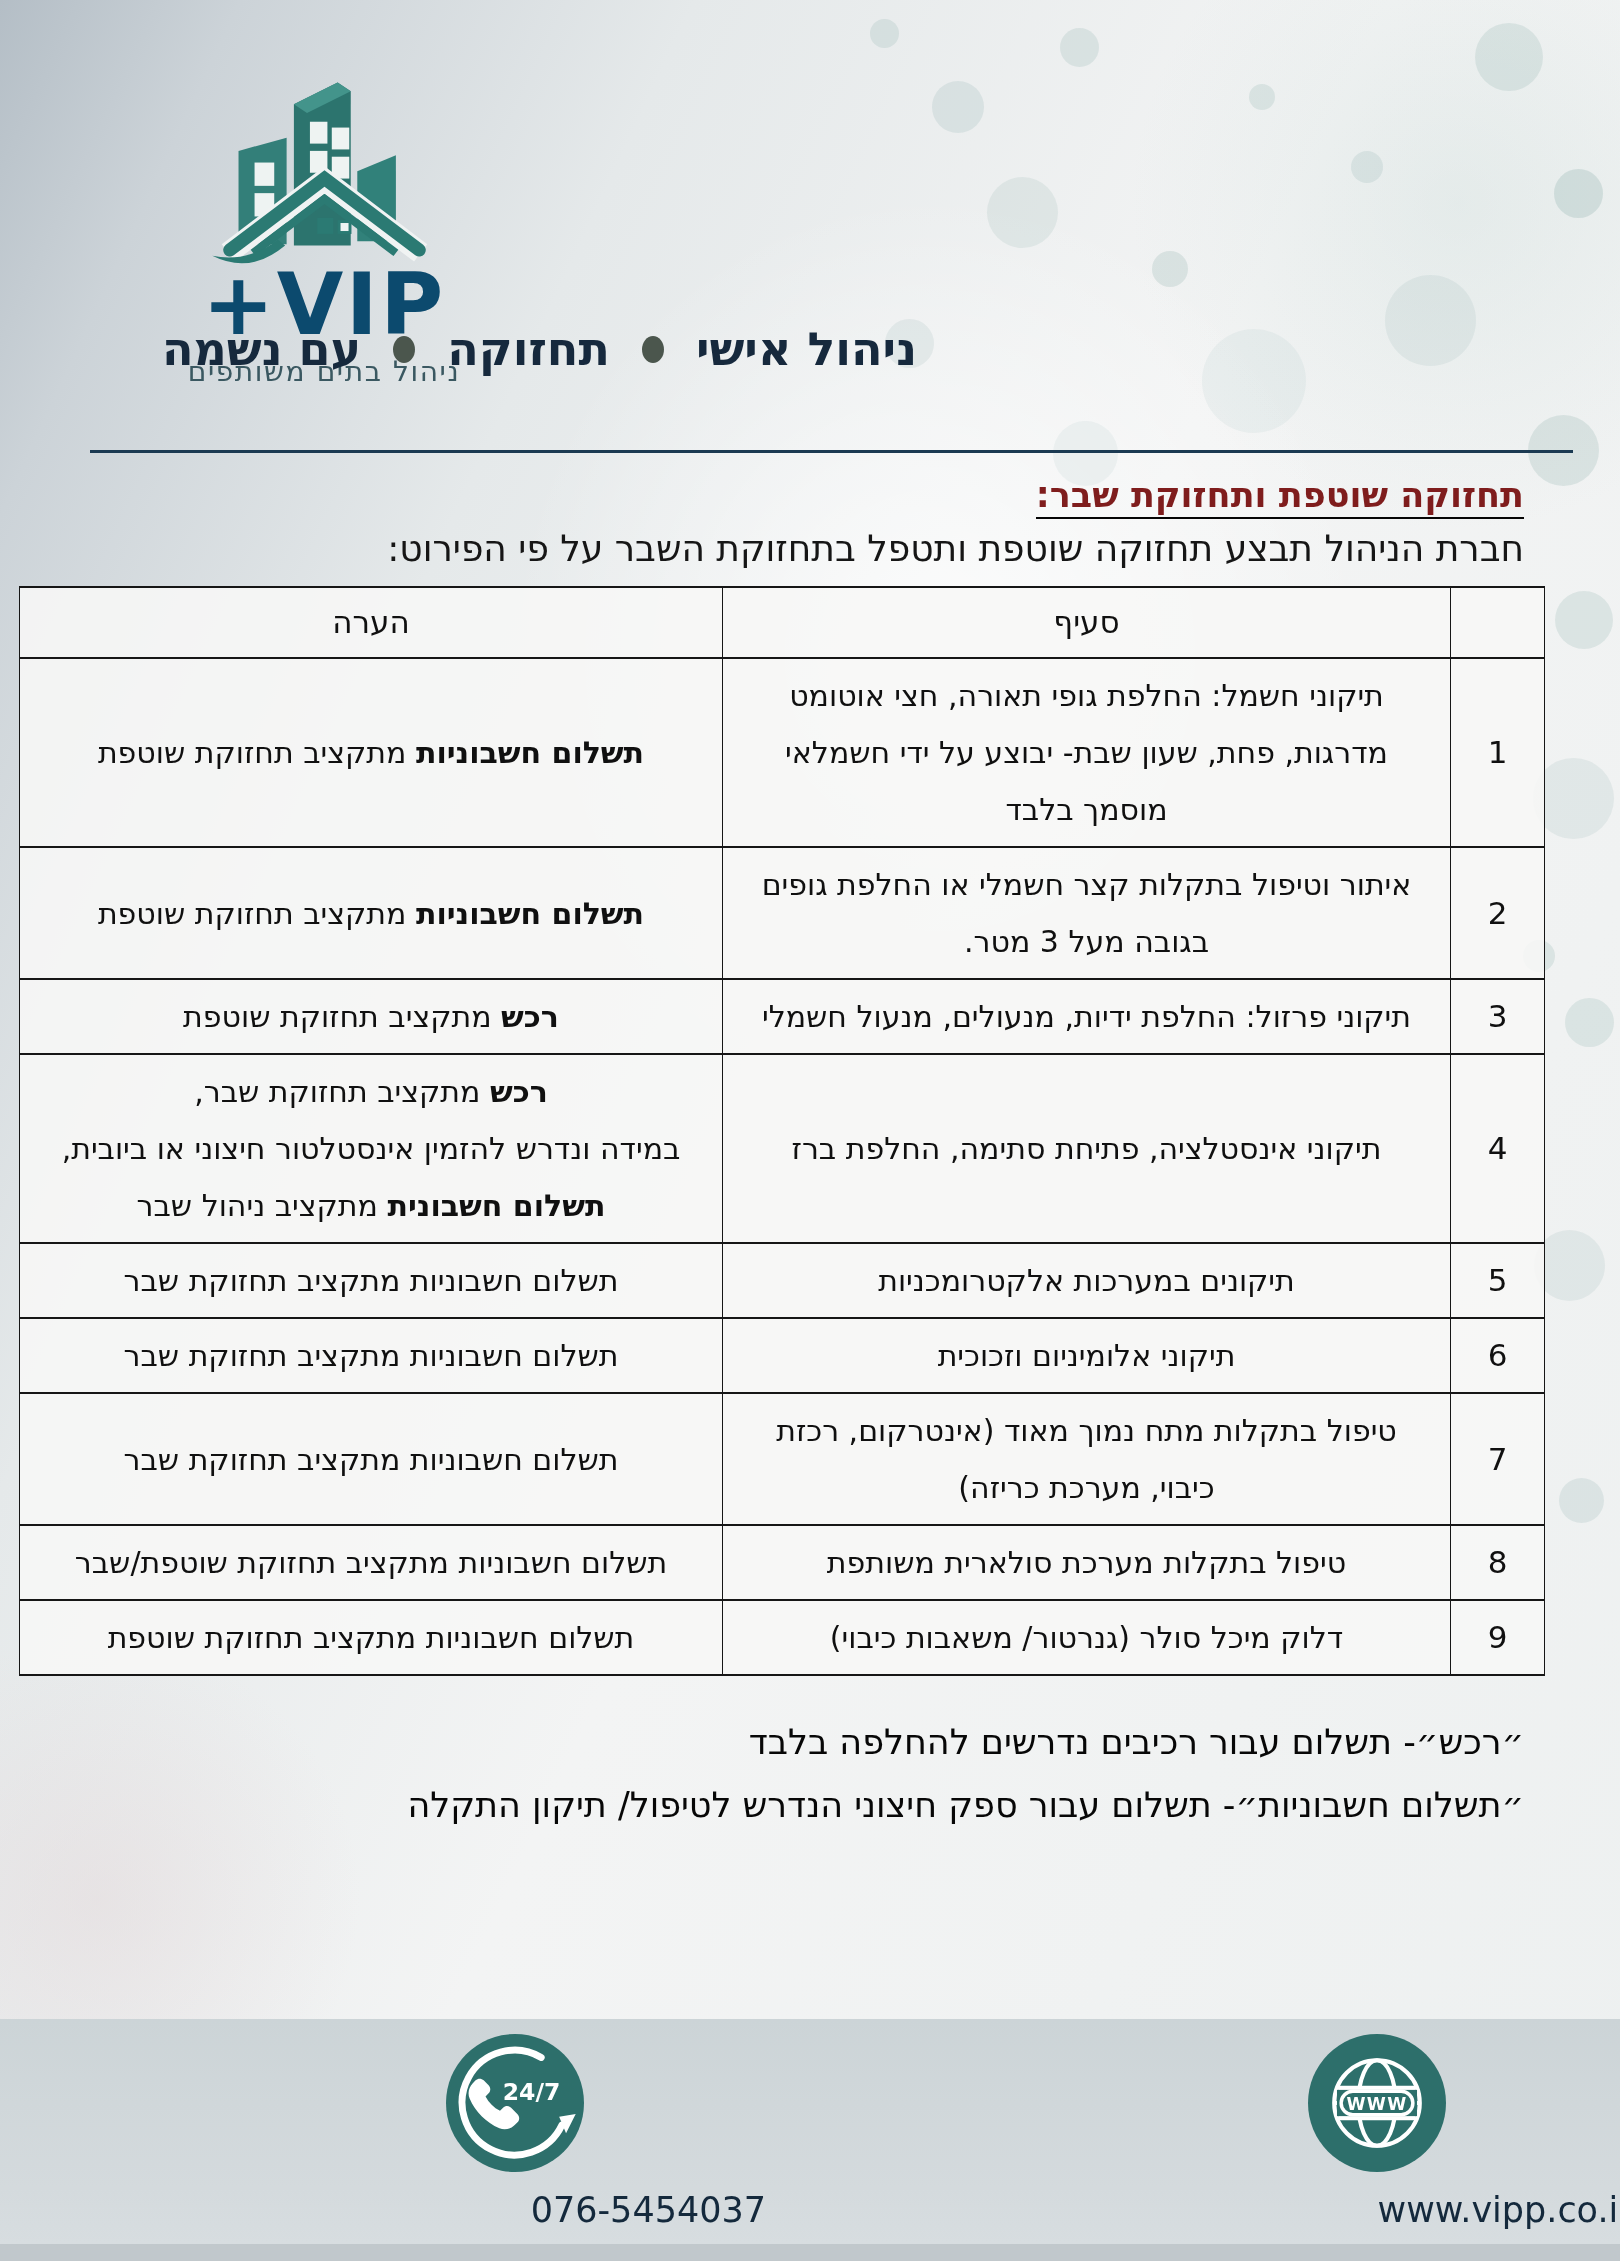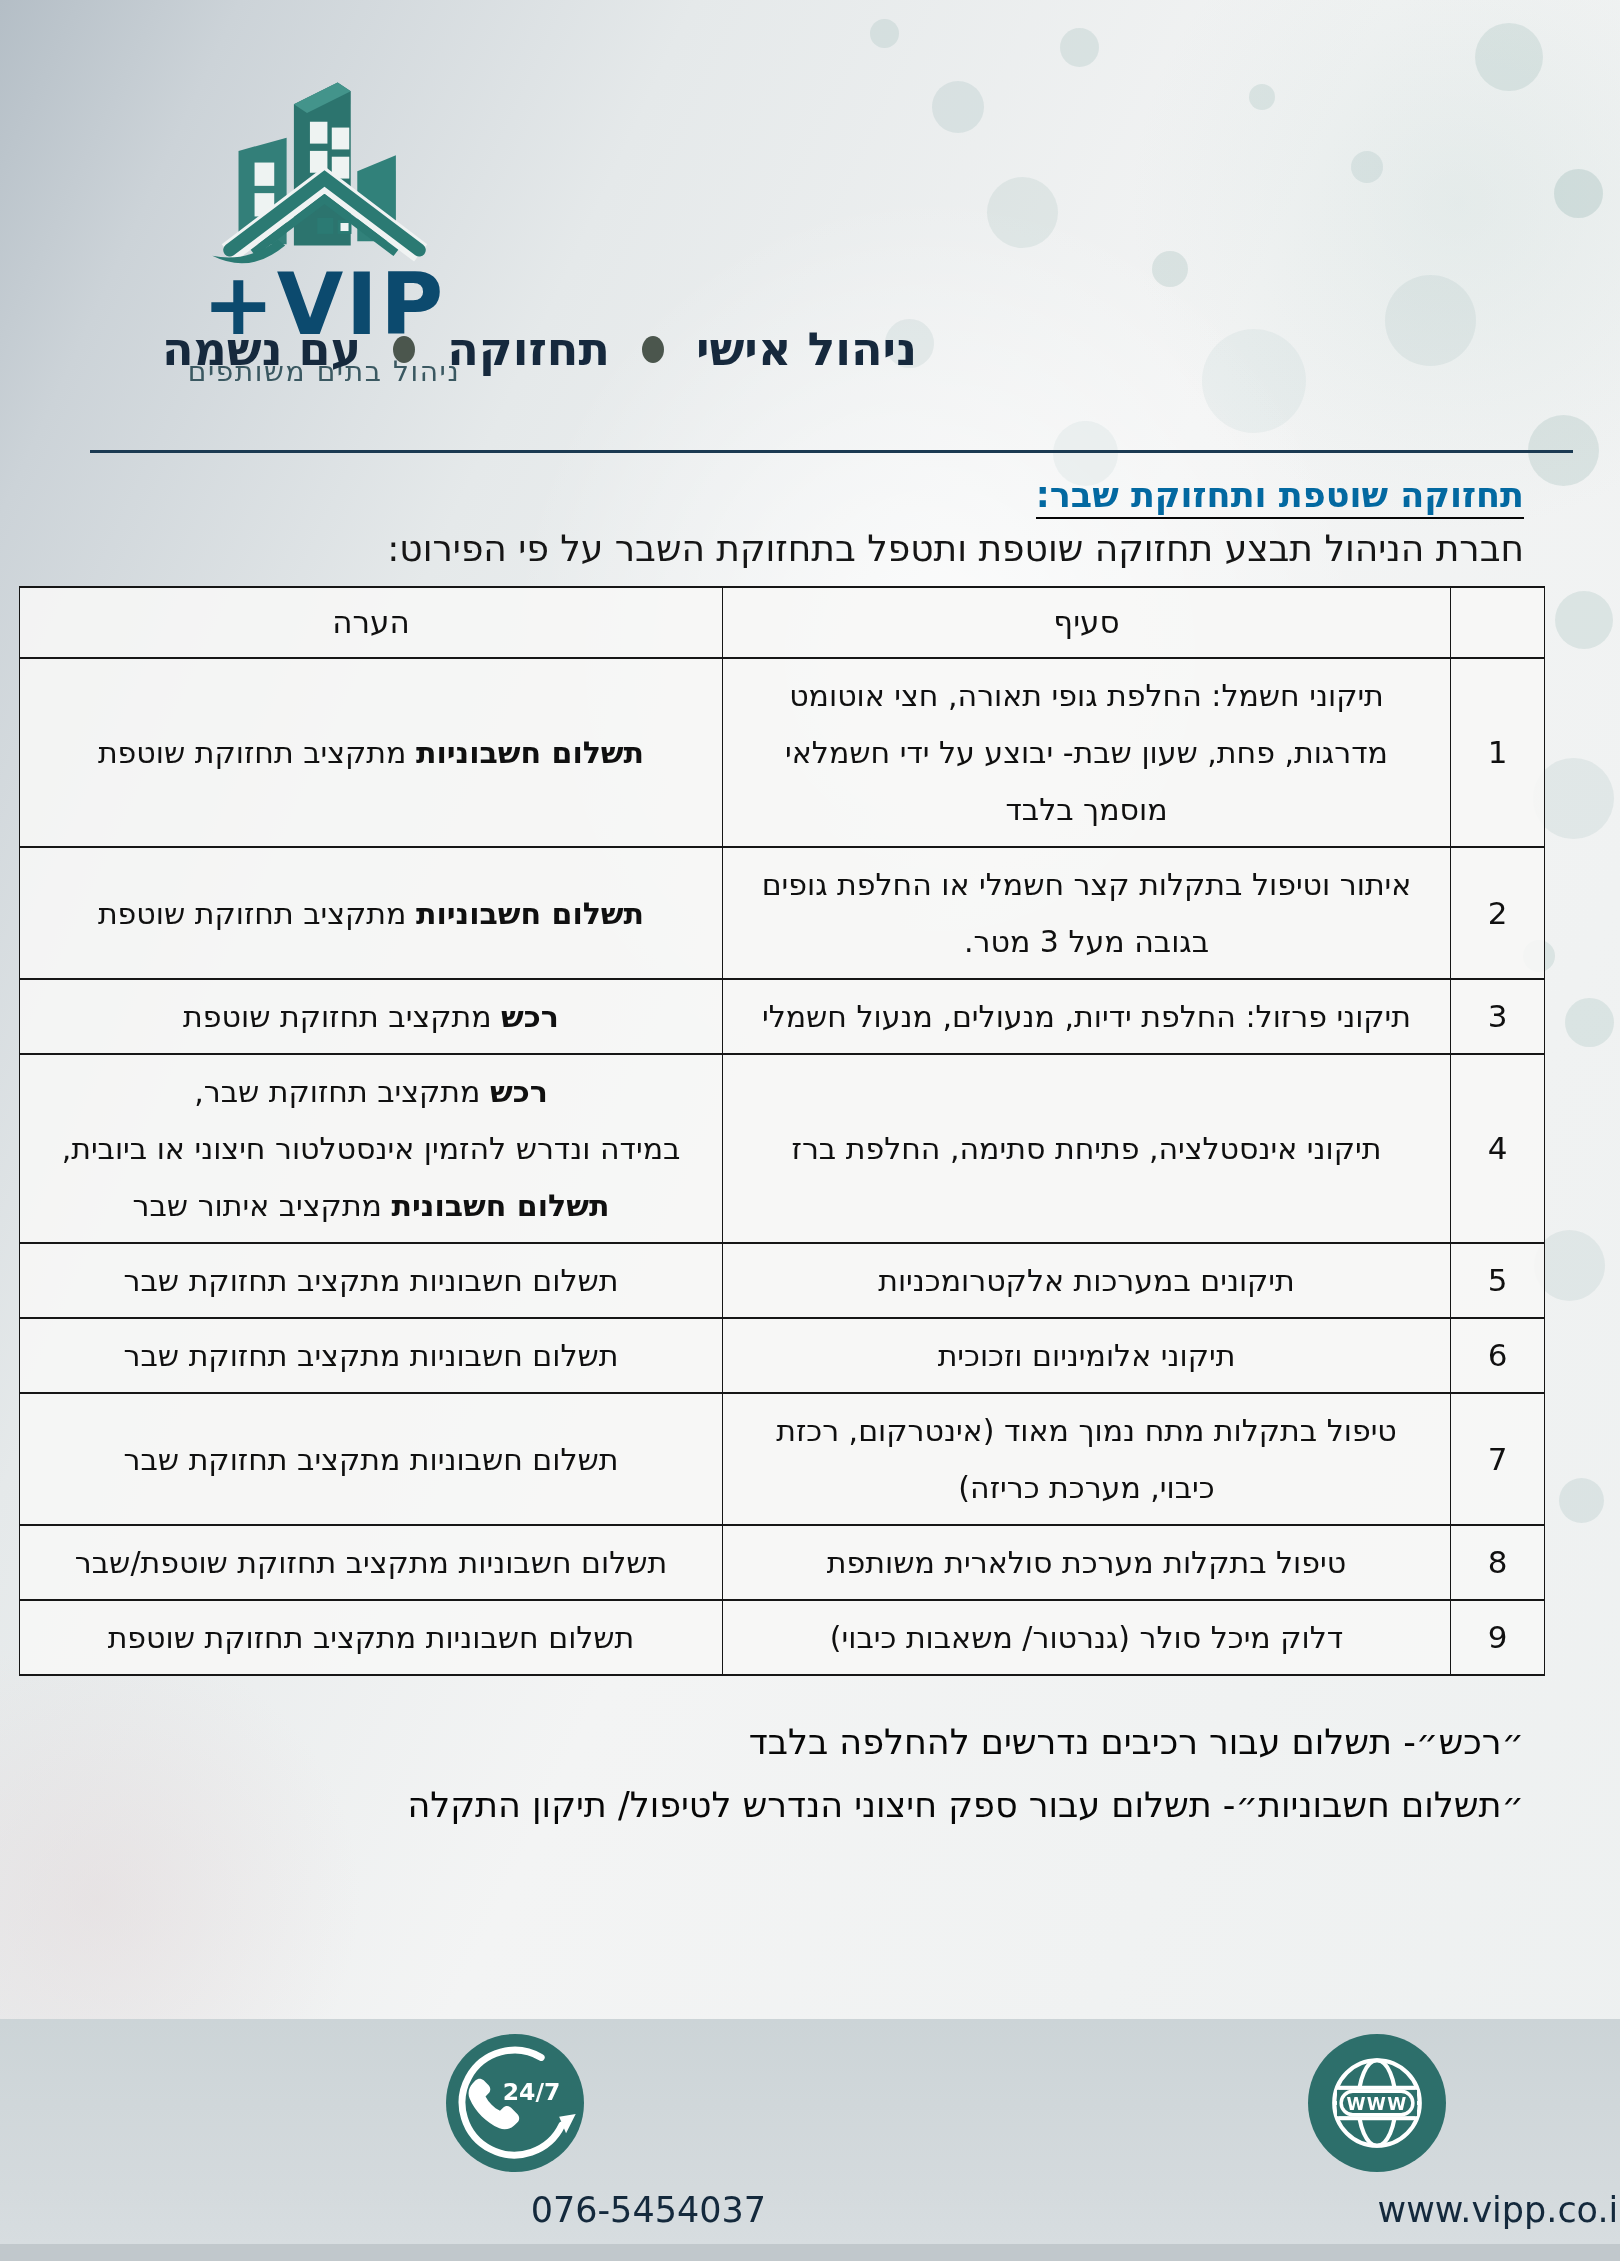--- a/index.html
+++ b/index.html
@@ -23,21 +23,21 @@
   .brand-name{font-size:86px;font-weight:800;color:#0c4a6e;letter-spacing:2.4px;line-height:1;margin-top:-4.9px;}
   .brand-tagline{font-size:28px;color:#3a5861;letter-spacing:1.6px;margin-top:8px;}
 
   .slogan{position:absolute;top:322px;right:703px;display:flex;align-items:center;gap:32px;
           font-size:46px;font-weight:700;color:#16293d;white-space:nowrap;}
   .slogan .dot-sep{width:22px;height:27px;border-radius:50%;background:#4b564d;flex:0 0 auto;}
 
   .head-rule{position:absolute;top:450px;right:47px;width:1483px;height:3.2px;background:#1b3a52;}
 
   
-  .section-title{position:absolute;top:475px;right:96px;font-size:35px;font-weight:700;color:#0369a1;
+  .section-title{position:absolute;top:475px;right:96px;font-size:35px;font-weight:700;color:#7f1d1d;
                  border-bottom:2.4px solid #050505;padding-bottom:2.4px;}
   .section-lead{position:absolute;top:528px;right:96px;font-size:36px;color:#161616;}
 
   
   .spec-table{position:absolute;top:586px;right:75px;width:1525px;
               border-collapse:collapse;table-layout:fixed;
               font-size:30px;color:#101010;}
   .spec-table col.c-num{width:94px;}
   .spec-table col.c-item{width:728px;}
   .spec-table col.c-note{width:703px;}
@@ -159,21 +159,21 @@
         <td class="col-note"><span style="font-weight: 700;">תשלום חשבוניות</span><span> מתקציב תחזוקת שוטפת</span></td>
       </tr>
       <tr>
         <td class="col-num">3</td>
         <td class="col-item">תיקוני פרזול: החלפת ידיות, מנעולים, מנעול חשמלי</td>
         <td class="col-note"><span style="font-weight: 700;">רכש</span><span> מתקציב תחזוקת שוטפת</span></td>
       </tr>
       <tr>
         <td class="col-num">4</td>
         <td class="col-item">תיקוני אינסטלציה, פתיחת סתימה, החלפת ברז</td>
-        <td class="col-note"><span style="font-weight: 700;">רכש</span><span> מתקציב תחזוקת שבר,</span><br><span>במידה ונדרש להזמין אינסטלטור חיצוני או ביובית,</span><br><span style="font-weight: 700;">תשלום חשבונית</span><span> מתקציב איתור שבר</span></td>
+        <td class="col-note"><span style="font-weight: 700;">רכש</span><span> מתקציב תחזוקת שבר,</span><br><span>במידה ונדרש להזמין אינסטלטור חיצוני או ביובית,</span><br><span style="font-weight: 700;">תשלום חשבונית</span><span> מתקציב ניהול שבר</span></td>
       </tr>
       <tr>
         <td class="col-num">5</td>
         <td class="col-item">תיקונים במערכות אלקטרומכניות</td>
         <td class="col-note"><span>תשלום חשבוניות מתקציב תחזוקת שבר</span></td>
       </tr>
       <tr>
         <td class="col-num">6</td>
         <td class="col-item">תיקוני אלומיניום וזכוכית</td>
         <td class="col-note"><span>תשלום חשבוניות מתקציב תחזוקת שבר</span></td>

